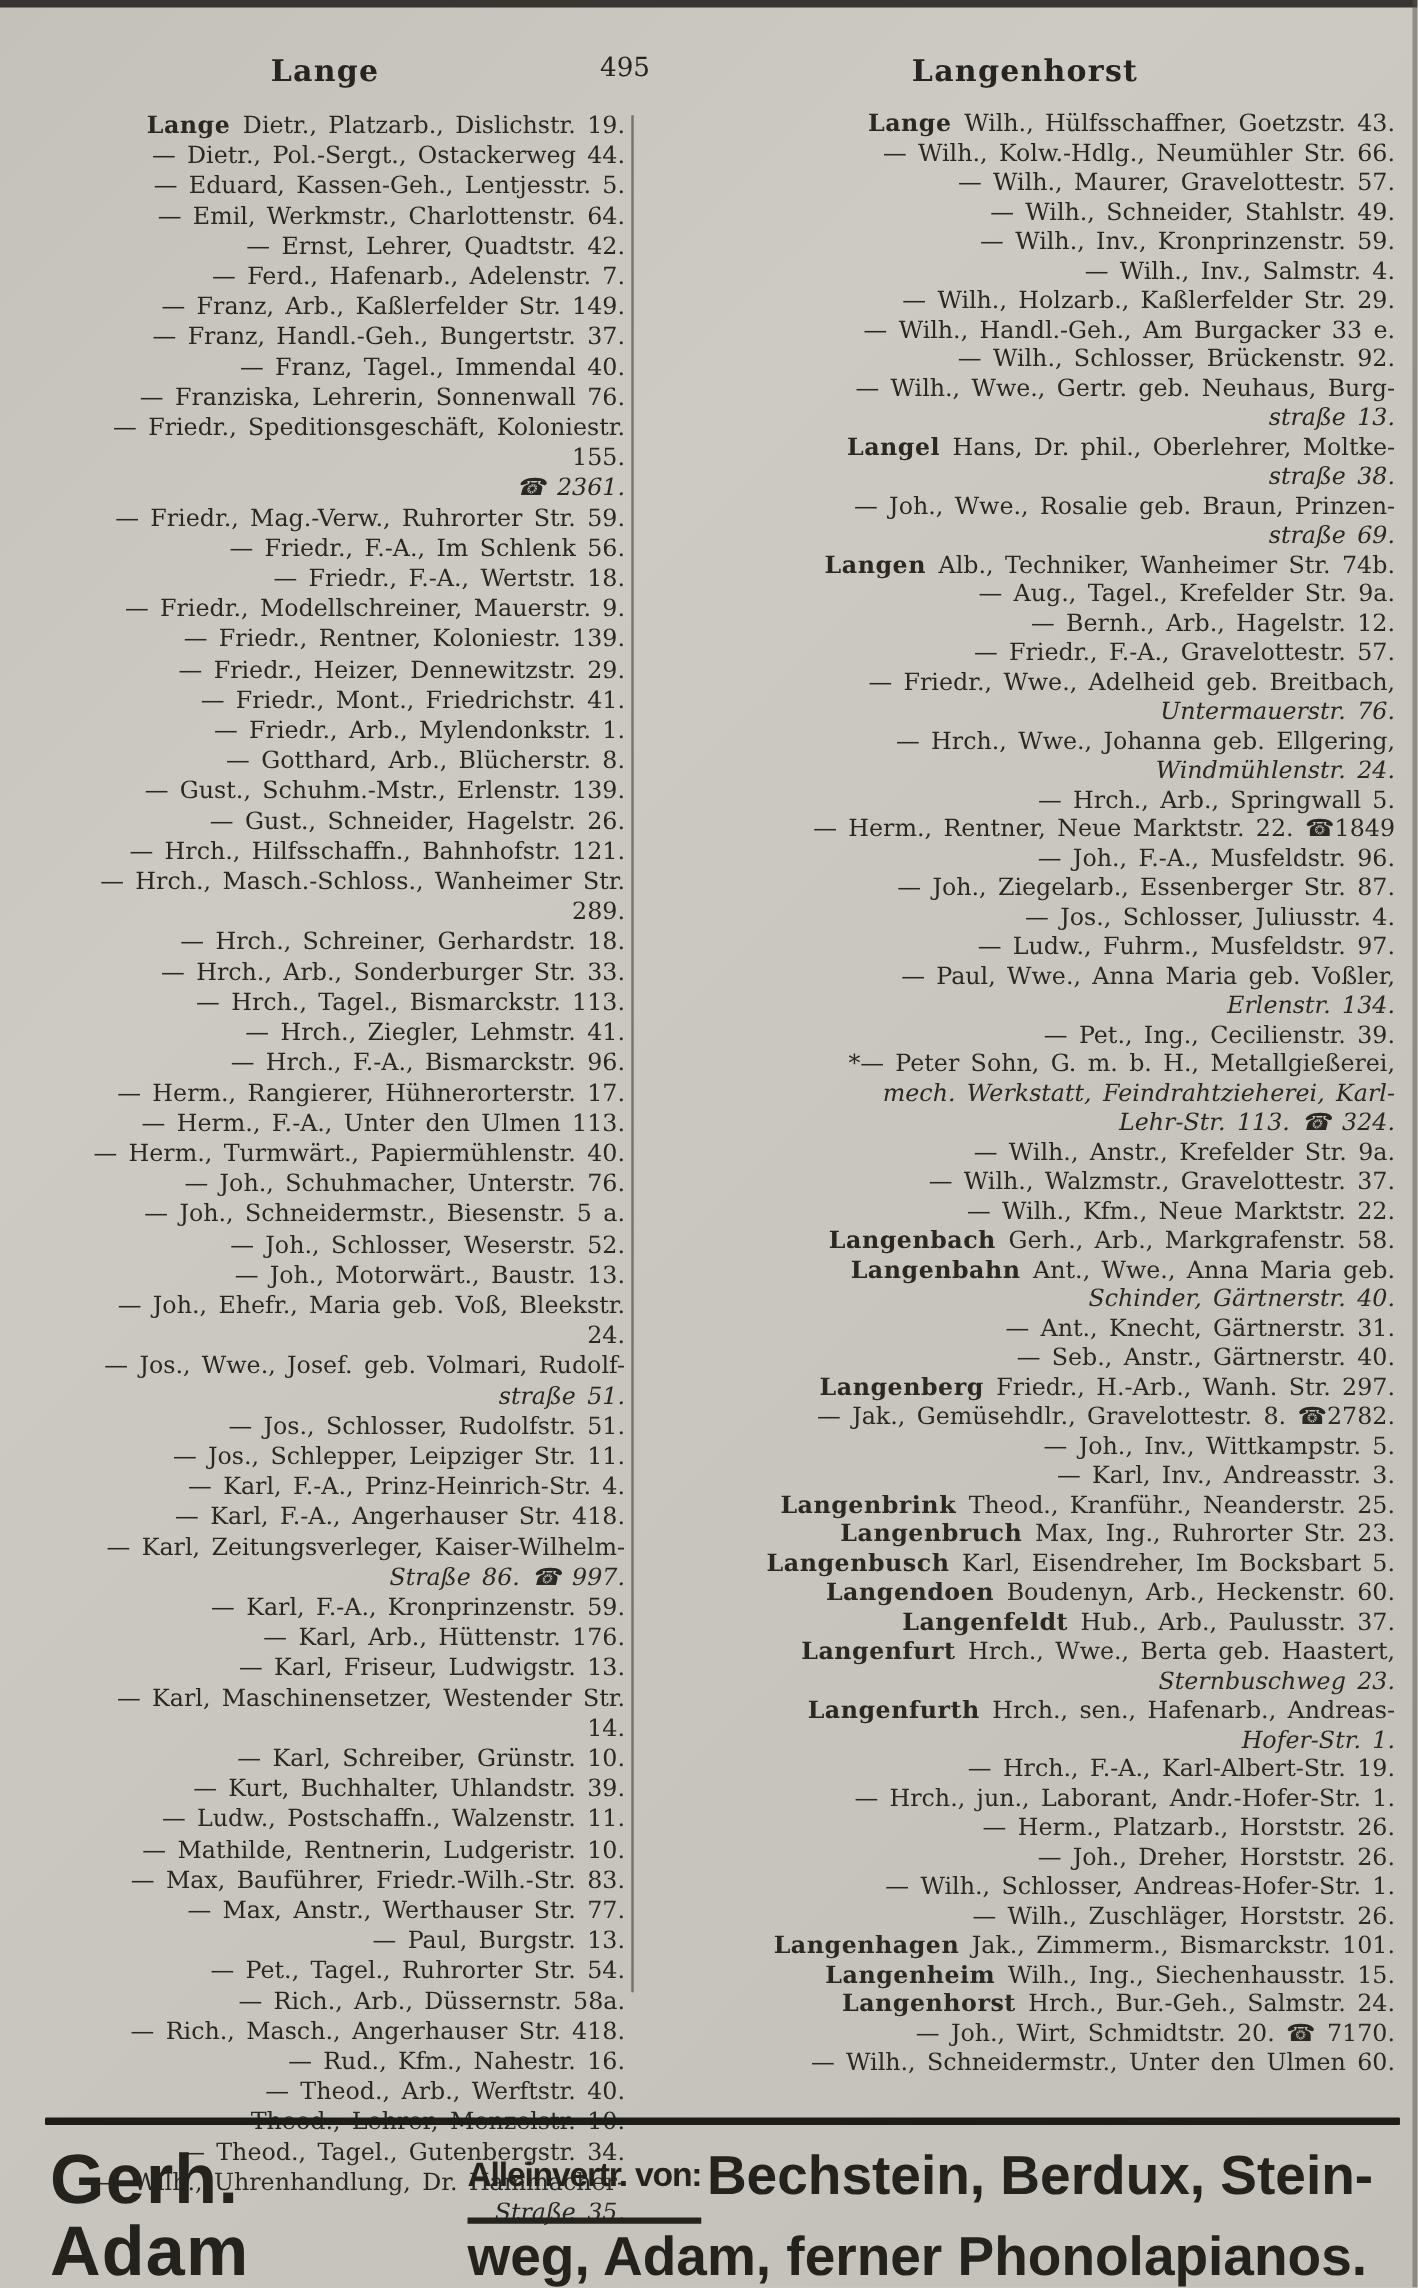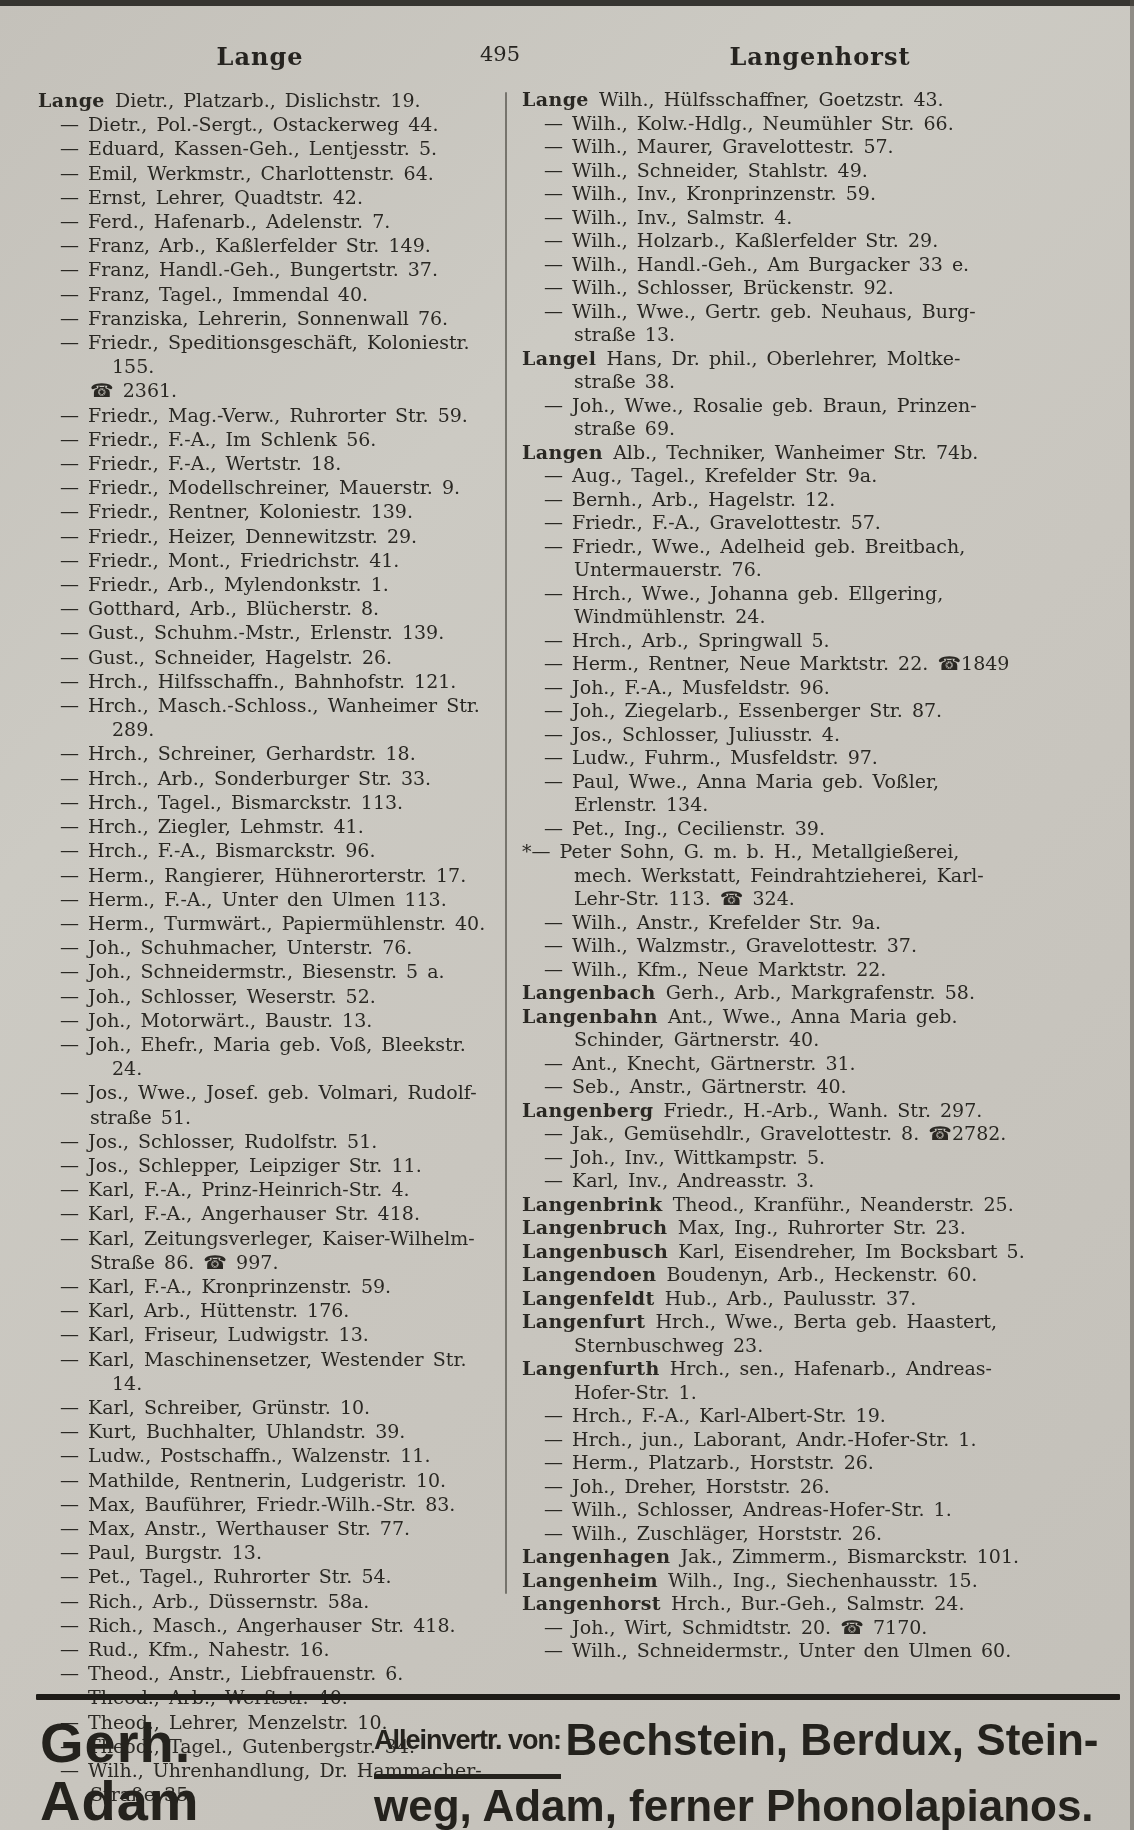--- a/index.html
+++ b/index.html
@@ -10,31 +10,31 @@
         background:linear-gradient(135deg,#c4c1ba 0%,#cccac3 30%,#c9c6bf 55%,#c3c0b9 100%);}
   .scan-edge-top{position:absolute;top:0;left:0;width:100%;height:6px;background:#1c1b18;opacity:.85;}
   .scan-edge-right{position:absolute;top:0;right:0;width:4px;height:100%;background:#55524b;opacity:.5;}
 
   header{position:absolute;top:42px;left:0;width:1110px;color:#262420;}
   .hl,.hr{position:absolute;font-weight:bold;font-size:24px;letter-spacing:1px;}
   .hl{left:150px;width:220px;text-align:center;}
   .pn{position:absolute;left:440px;width:120px;text-align:center;font-size:21px;}
   .hr{left:680px;width:280px;text-align:center;}
 
-  .col{position:absolute;top:88px;color:#2a2823;font-size:19px;word-spacing:0.16em;}
+  .col{position:absolute;top:88px;color:#2a2823;font-size:19px;word-spacing:0.16em;text-align:right;}
   .col-left{left:38px;width:462px;}
   .col-right{left:522px;width:594px;}
   .divider{position:absolute;top:92px;left:505px;width:2px;height:1502px;
            background:#4a4841;opacity:.65;border-radius:2px;}
 
   .col-left .line{line-height:24.2px;}
   .col-right .line{line-height:23.5px;}
   .line{padding-left:52px;text-indent:-52px;}
   .line.dash{padding-left:74px;text-indent:-52px;}
-  .line.cont{padding-left:52px;text-indent:0;}
+  .line.cont{padding-left:52px;text-indent:0;font-style:italic;}
   .head{font-weight:bold;letter-spacing:0.4px;}
 
   footer{position:absolute;top:1694px;left:0;width:1134px;color:#24221d;}
   .ad-rule{height:6px;background:#1e1c18;margin:0 14px 8px 36px;border-radius:1px;}
   .ad-body{display:flex;align-items:flex-start;padding:6px 10px 0 40px;
            font-family:"Liberation Sans", sans-serif;font-weight:bold;}
   .ad-left{width:320px;}
   .ad-name{font-size:56px;line-height:58px;letter-spacing:1px;}
   .ad-right{flex:1;padding-left:14px;}
   .ad-lead{display:inline-block;font-size:27px;letter-spacing:-1px;
@@ -232,23 +232,20 @@
         <div class="entry">
           <div class="line dash">— Rich., Arb., Düssernstr. 58a.</div>
         </div>
         <div class="entry">
           <div class="line dash">— Rich., Masch., Angerhauser Str. 418.</div>
         </div>
         <div class="entry">
           <div class="line dash">— Rud., Kfm., Nahestr. 16.</div>
         </div>
         <div class="entry">
-          <div class="line dash">— Theod., Anstr., Liebfrauenstr. 6.</div>
-        </div>
-        <div class="entry">
           <div class="line dash">— Theod., Arb., Werftstr. 40.</div>
         </div>
         <div class="entry">
           <div class="line dash">— Theod., Lehrer, Menzelstr. 10.</div>
         </div>
         <div class="entry">
           <div class="line dash">— Theod., Tagel., Gutenbergstr. 34.</div>
         </div>
         <div class="entry">
           <div class="line dash">— Wilh., Uhrenhandlung, Dr. Hammacher-</div>

